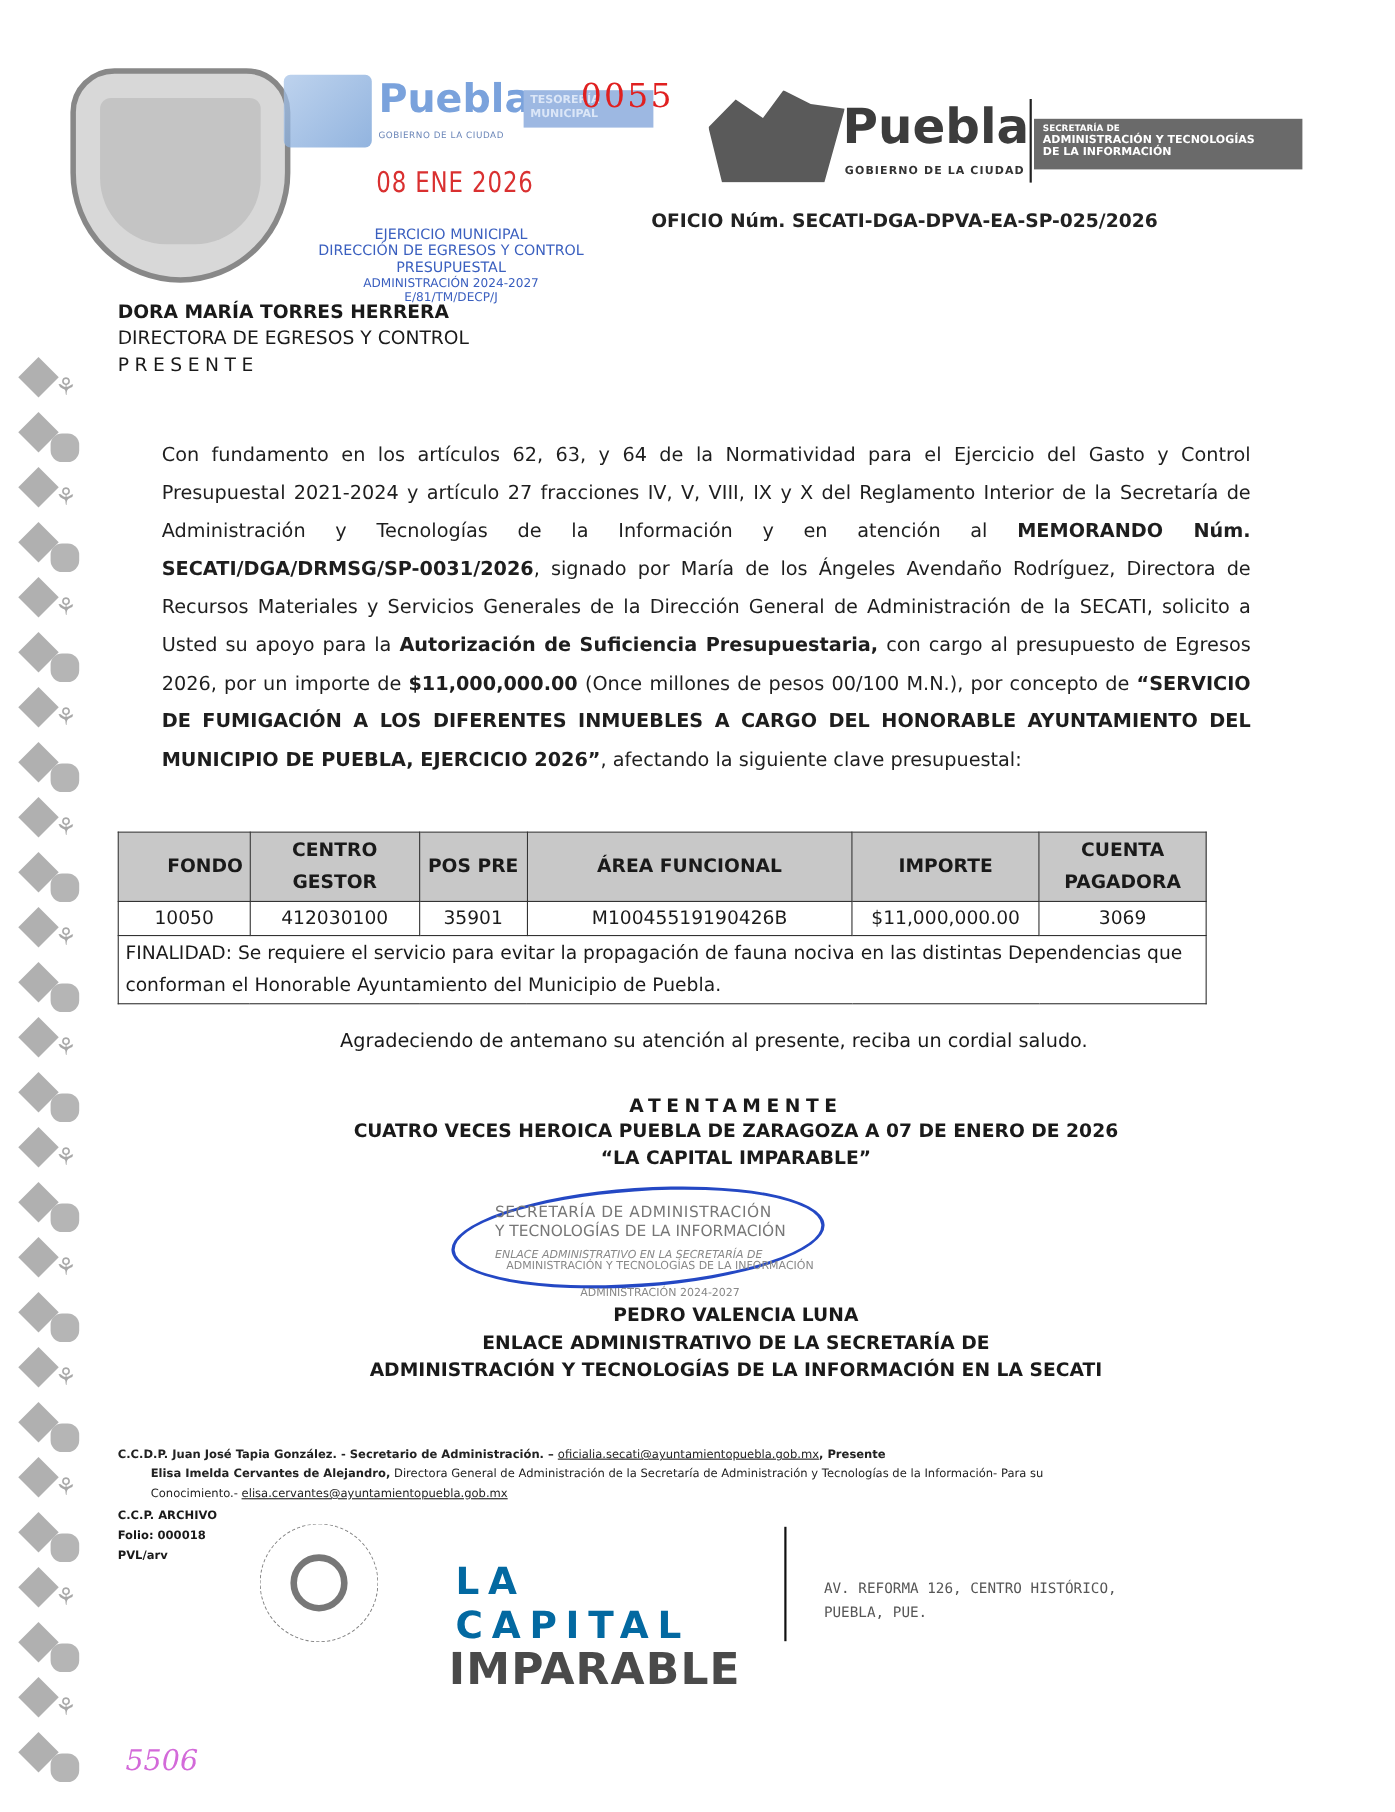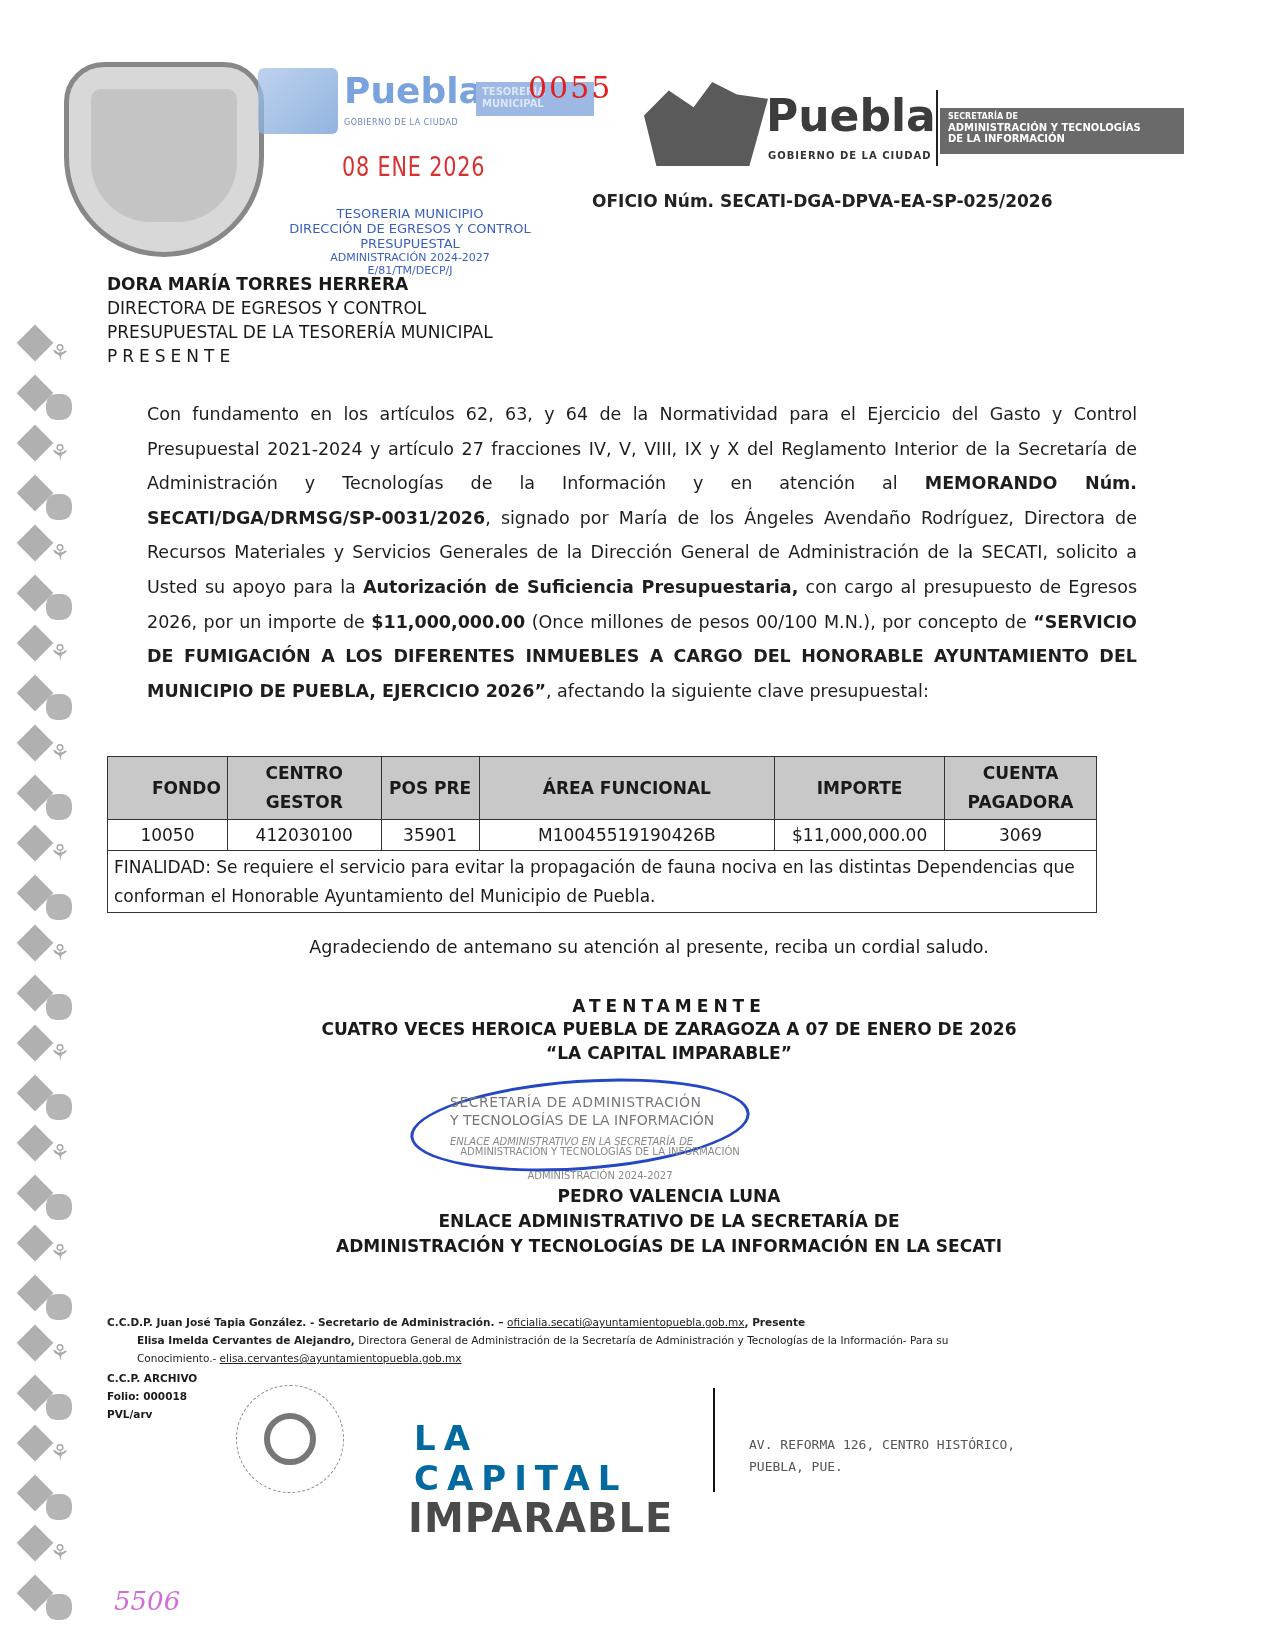--- a/index.html
+++ b/index.html
@@ -157,21 +157,21 @@
   <div class="word">Puebla</div>
   <div class="sub">GOBIERNO DE LA CIUDAD</div>
   <div class="box">
     <div>TESORERÍA</div>
     <div>MUNICIPAL</div>
   </div>
 </div>
 <div class="folio">0055</div>
 <div class="date-stamp">08 ENE 2026</div>
 <div class="tes-stamp">
-  <div>TESORERIA MUNICIPIO</div>
+  <div>EJERCICIO MUNICIPAL</div>
   <div>DIRECCIÓN DE EGRESOS Y CONTROL</div>
   <div>PRESUPUESTAL</div>
   <div class="small">ADMINISTRACIÓN 2024-2027</div>
   <div class="small">E/81/TM/DECP/J</div>
 </div>
 
 <div class="puebla-logo">
   <div class="graphic"></div>
   <div class="word">Puebla</div>
   <div class="gob">GOBIERNO DE LA CIUDAD</div>
@@ -181,21 +181,20 @@
     <div class="big">ADMINISTRACIÓN Y TECNOLOGÍAS</div>
     <div class="big">DE LA INFORMACIÓN</div>
   </div>
 </div>
 
 <div class="oficio">OFICIO Núm. SECATI-DGA-DPVA-EA-SP-025/2026</div>
 
 <div class="addressee">
   <div class="name">DORA MARÍA TORRES HERRERA</div>
   <div>DIRECTORA DE EGRESOS Y CONTROL</div>
-  <div>PRESUPUESTAL DE LA TESORERÍA MUNICIPAL</div>
   <div class="presente">PRESENTE</div>
 </div>
 
 <div class="body-text"><span>Con fundamento en los artículos 62, 63, y 64 de la Normatividad para el Ejercicio del Gasto y Control Presupuestal 2021-2024 y artículo 27 fracciones IV, V, VIII, IX y X del Reglamento Interior de la Secretaría de Administración y Tecnologías de la Información y en atención al </span><b>MEMORANDO Núm. SECATI/DGA/DRMSG/SP-0031/2026</b><span>, signado por María de los Ángeles Avendaño Rodríguez, Directora de Recursos Materiales y Servicios Generales de la Dirección General de Administración de la SECATI, solicito a Usted su apoyo para la </span><b>Autorización de Suficiencia Presupuestaria,</b><span> con cargo al presupuesto de Egresos 2026, por un importe de </span><b>$11,000,000.00</b><span> (Once millones de pesos 00/100 M.N.), por concepto de </span><b>“SERVICIO DE FUMIGACIÓN A LOS DIFERENTES INMUEBLES A CARGO DEL HONORABLE AYUNTAMIENTO DEL MUNICIPIO DE PUEBLA, EJERCICIO 2026”</b><span>, afectando la siguiente clave presupuestal:</span></div>
 
 <table class="budget-table">
   <colgroup>
     <col style="width:120px">
       <col style="width:154px">
       <col style="width:98px">

